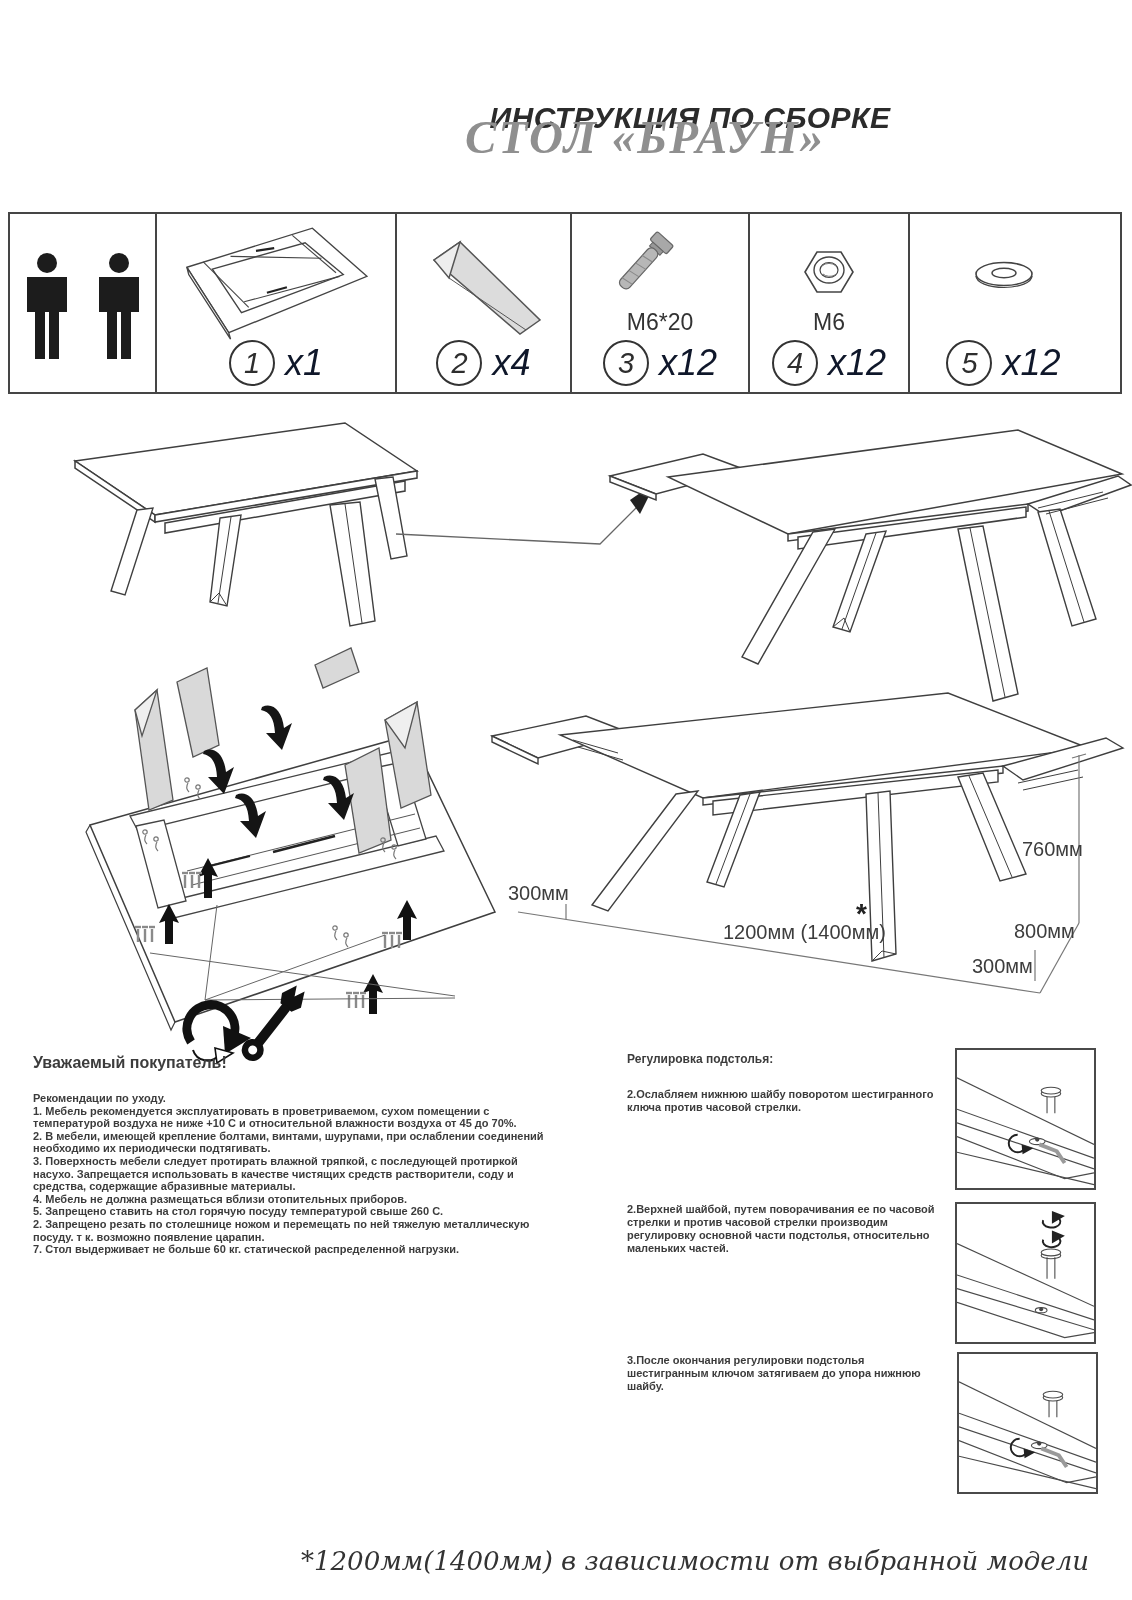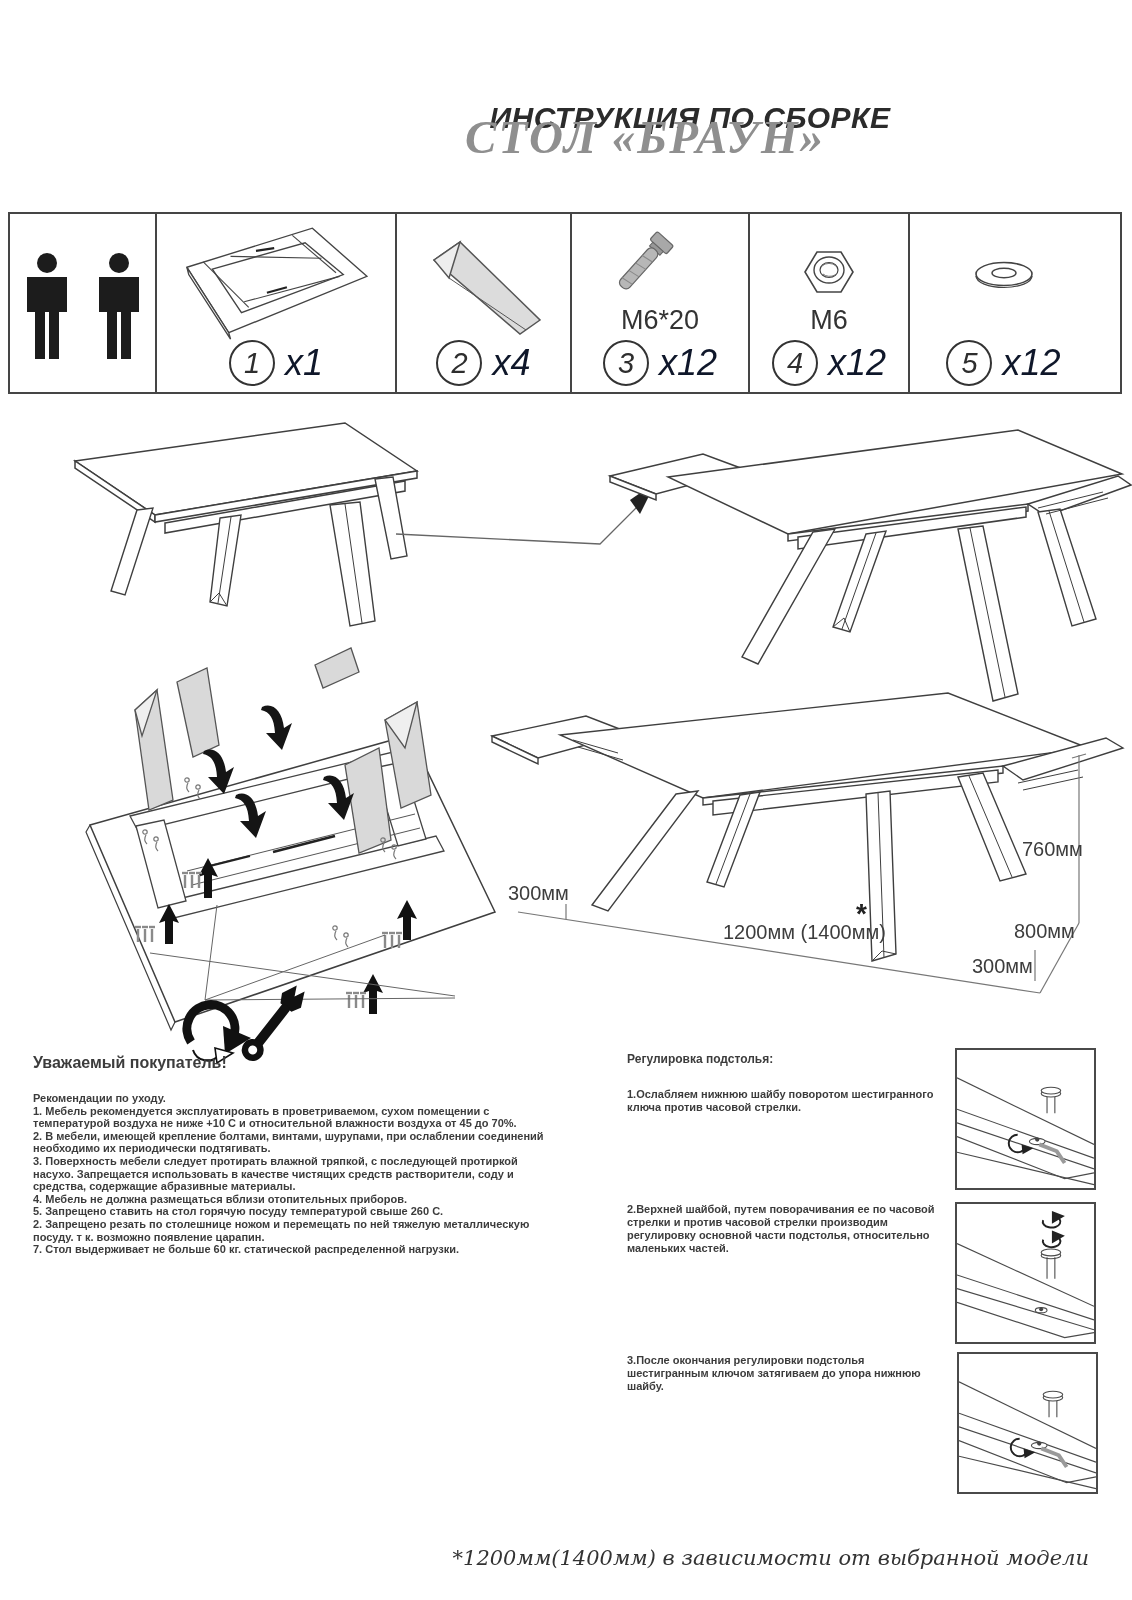--- a/index.html
+++ b/index.html
@@ -16,34 +16,34 @@
              border:2px solid #454545;box-sizing:border-box;}
   .pcell{position:relative;border-right:2px solid #454545;box-sizing:border-box;
          display:flex;flex-direction:column;align-items:center;}
   .pcell:last-child{border-right:none;}
   .label-row{position:absolute;bottom:6px;left:0;width:100%;display:flex;
              justify-content:center;align-items:center;gap:10px;}
   .circle-num{display:flex;align-items:center;justify-content:center;width:42px;height:42px;
               border:2px solid #333;border-radius:50%;font-style:italic;font-size:29px;color:#2e2e2e;}
   .count{font-style:italic;font-size:36px;color:#0f172a;}
   .size-label{position:absolute;bottom:56px;left:0;width:100%;text-align:center;
-              font-size:27px;color:#333;margin-top:20px;}
+              font-size:23px;color:#333;margin-top:20px;}
   
   .dim{font-size:20px;color:#3d3d3d;white-space:nowrap;}
   .star{font-size:28px;font-weight:bold;color:#222;}
   
   .greeting{left:33px;top:1054px;font-weight:bold;font-size:16px;color:#3c3c3c;}
   .care{left:33px;top:1092px;width:522px;font-weight:bold;font-size:11px;
         line-height:12.6px;color:#3c3c3c;}
   .adjust-title{left:627px;top:1052px;font-weight:bold;font-size:12px;color:#3c3c3c;}
   .step{left:627px;width:320px;font-weight:bold;font-size:11px;line-height:13px;color:#3c3c3c;}
   .step1{top:1088px;} .step2{top:1203px;} .step3{top:1354px;}
   .minibox{width:141px;height:142px;border:2px solid #4a4a4a;box-sizing:border-box;background:#fff;}
   .footnote{right:43px;top:1546px;font-family:"DejaVu Serif",serif;font-style:italic;
-            font-size:21px;color:#333;}
+            font-size:26px;color:#333;}
   svg{display:block;}
 </style>
 </head>
 <body>
 
 <div class="page">
 
   <div class="abs title1">ИНСТРУКЦИЯ ПО СБОРКЕ</div>
   <div class="abs title2">СТОЛ «БРАУН»</div>
 
@@ -345,21 +345,21 @@
     <div>1. Мебель рекомендуется эксплуатировать в проветриваемом, сухом помещении с температурой воздуха не ниже +10 С и относительной влажности воздуха от 45 до 70%.</div>
     <div>2. В мебели, имеющей крепление болтами, винтами, шурупами, при ослаблении соединений необходимо их периодически подтягивать.</div>
     <div>3. Поверхность мебели следует протирать влажной тряпкой, с последующей протиркой насухо. Запрещается использовать в качестве чистящих средств растворители, соду и средства, содержащие абразивные материалы.</div>
     <div>4. Мебель не должна размещаться вблизи отопительных приборов.</div>
     <div>5. Запрещено ставить на стол горячую посуду температурой свыше 260 С.</div>
     <div>2. Запрещено резать по столешнице ножом и перемещать по ней тяжелую металлическую посуду. т к. возможно появление царапин.</div>
     <div>7. Стол выдерживает не больше 60 кг. статической распределенной нагрузки.</div>
   </div>
 
   <div class="abs adjust-title">Регулировка подстолья:</div>
-  <div class="abs step step1">1.Ослабляем нижнюю шайбу поворотом шестигранного ключа против часовой стрелки.</div>
+  <div class="abs step step1">2.Ослабляем нижнюю шайбу поворотом шестигранного ключа против часовой стрелки.</div>
   <div class="abs step step2">2.Верхней шайбой, путем поворачивания ее по часовой стрелки и против часовой стрелки производим регулировку основной части подстолья, относительно маленьких частей.</div>
   <div class="abs step step3">3.После окончания регулировки подстолья шестигранным ключом затягиваем до упора нижнюю шайбу.</div>
 
   <div class="abs minibox" style="left:955px;top:1048px">
     <svg width="137" height="138" viewBox="0 0 140 140">
       <g stroke="#4a4a4a" stroke-width="1.2" fill="none">
         <path d="M0,28 L140,96"></path>
           <path d="M0,60 L140,110"></path>
           <path d="M0,74 L140,121"></path>
         <path d="M0,88 L110,131 L140,125"></path>

